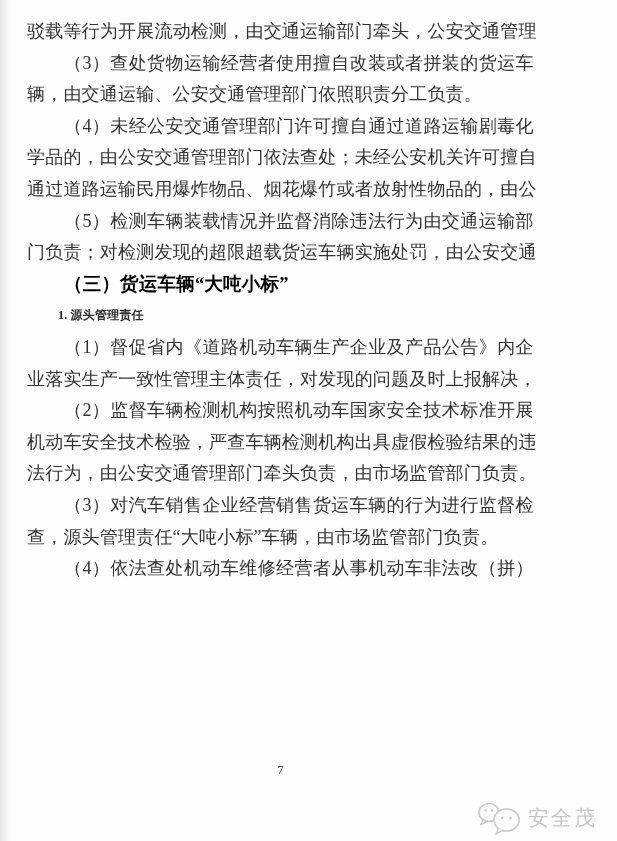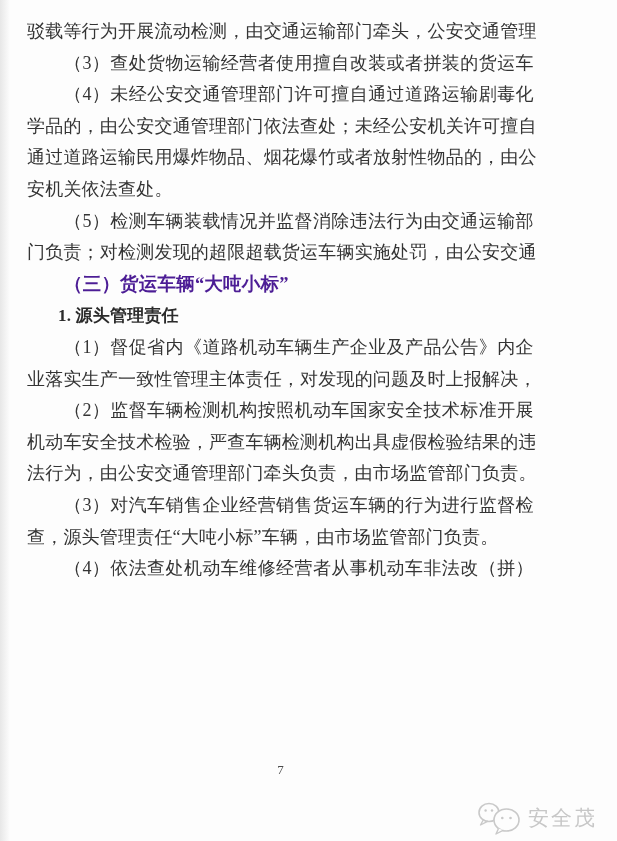--- a/index.html
+++ b/index.html
@@ -42,25 +42,25 @@
   .line.stretch {
     display: flex;
     justify-content: space-between;
     align-items: baseline;
     white-space: normal;
   }
   .line.indent { padding-left: 37px; }
   .line.heading {
     font-weight: 700;
     font-size: 18.5px;
-    color: #4c1d95;
+    color: #000000;
   }
   .line.subheading {
     font-weight: 700;
-    font-size: 17px;
+    font-size: 12px;
     color: #2b2b2b;
     padding-left: 31px;
   }
   .page-number {
     position: absolute;
     left: 27px;
     top: 762px;
     width: 507px;
     text-align: center;
     font-size: 13px;
@@ -140,20 +140,21 @@
         <span>装</span>
         <span>或</span>
         <span>者</span>
         <span>拼</span>
         <span>装</span>
         <span>的</span>
         <span>货</span>
         <span>运</span>
         <span>车</span>
       </div>
+      <div class="line body">辆，由交通运输、公安交通管理部门依照职责分工负责。</div>
       <div class="line body indent stretch">
         <span>（</span>
         <span>4</span>
         <span>）</span>
         <span>未</span>
         <span>经</span>
         <span>公</span>
         <span>安</span>
         <span>交</span>
         <span>通</span>
@@ -228,21 +229,20 @@
         <span>放</span>
         <span>射</span>
         <span>性</span>
         <span>物</span>
         <span>品</span>
         <span>的</span>
         <span>，</span>
         <span>由</span>
         <span>公</span>
       </div>
-      <div class="line body">安机关依法查处。</div>
       <div class="line body indent stretch">
         <span>（</span>
         <span>5</span>
         <span>）</span>
         <span>检</span>
         <span>测</span>
         <span>车</span>
         <span>辆</span>
         <span>装</span>
         <span>载</span>

